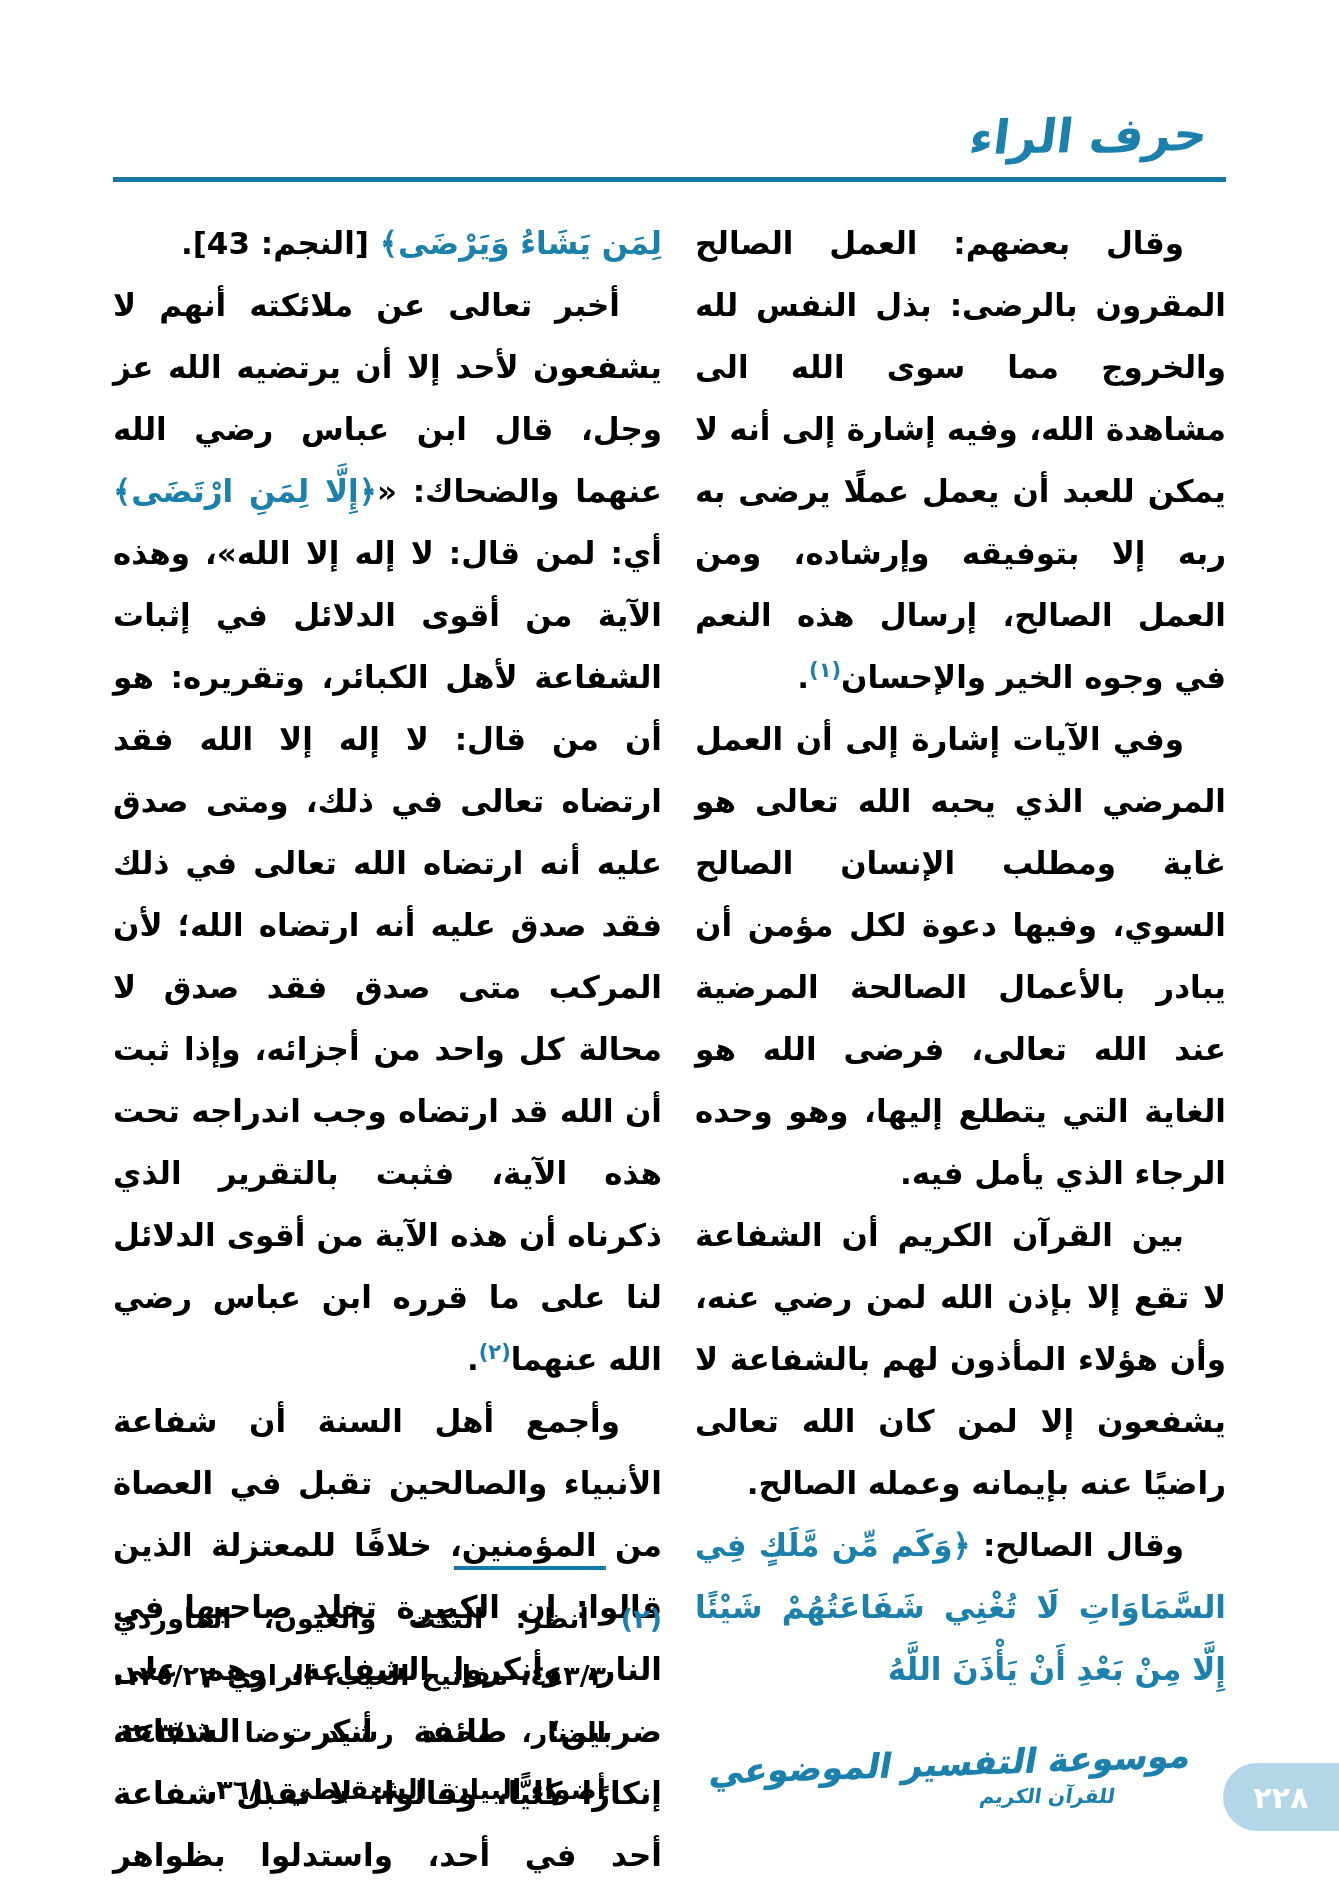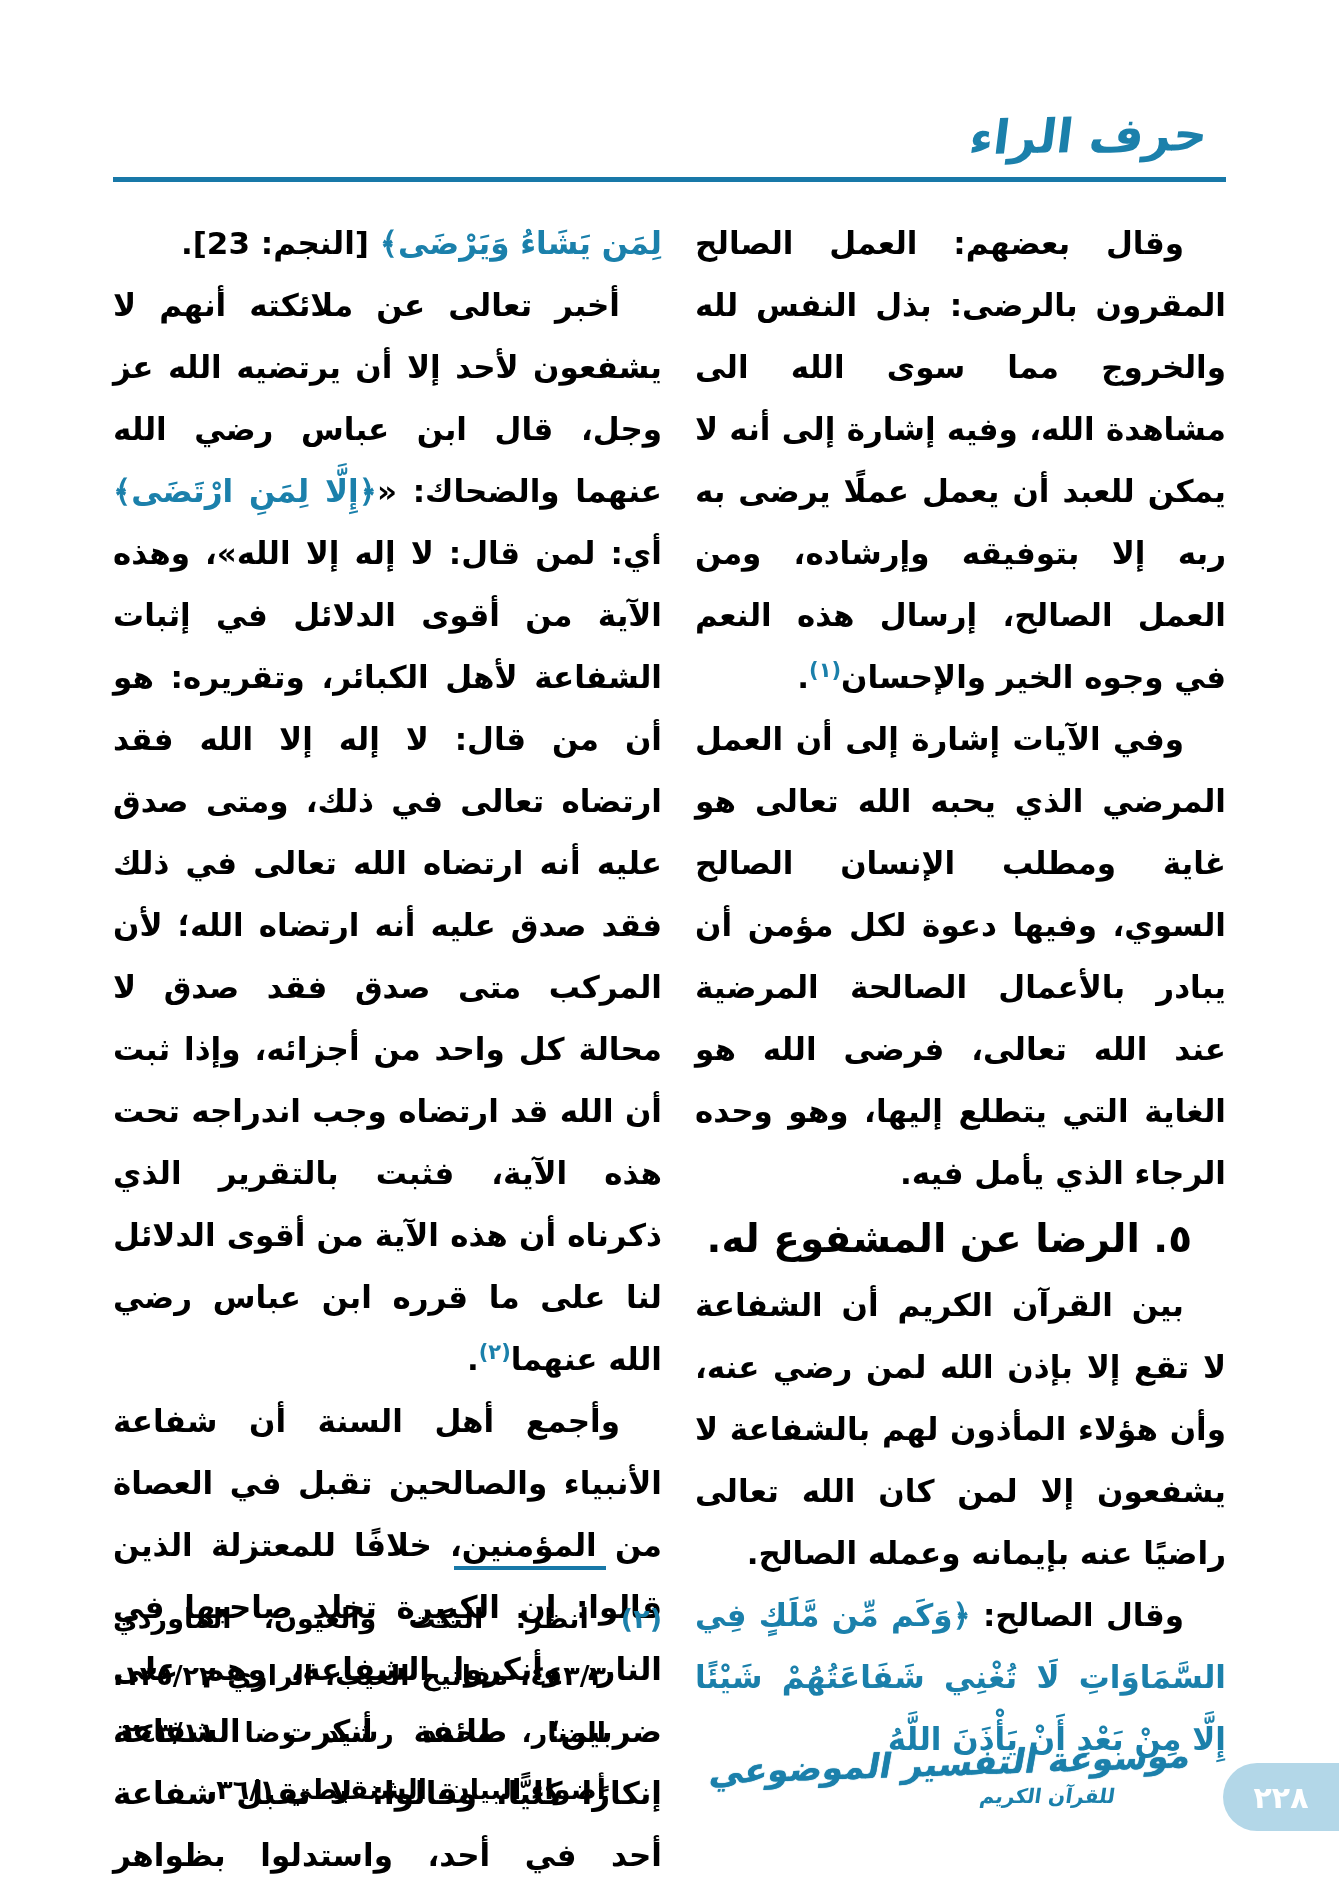--- a/index.html
+++ b/index.html
@@ -44,27 +44,26 @@
 <body>
 
 <div class="page">
 
   <div class="chapter-title">حرف الراء</div>
   <div class="header-rule"></div>
 
   <section class="col col-right">
     <p class="para"><span class="seg-normal">وقال بعضهم: العمل الصالح المقرون بالرضى: بذل النفس لله والخروج مما سوى الله الى مشاهدة الله، وفيه إشارة إلى أنه لا يمكن للعبد أن يعمل عملًا يرضى به ربه إلا بتوفيقه وإرشاده، ومن العمل الصالح، إرسال هذه النعم في وجوه الخير والإحسان</span><span class="seg-fnref">(١)</span><span class="seg-normal">.</span></p>
     <p class="para">وفي الآيات إشارة إلى أن العمل المرضي الذي يحبه الله تعالى هو غاية ومطلب الإنسان الصالح السوي، وفيها دعوة لكل مؤمن أن يبادر بالأعمال الصالحة المرضية عند الله تعالى، فرضى الله هو الغاية التي يتطلع إليها، وهو وحده الرجاء الذي يأمل فيه.</p>
-    <p class="para heading">٥. الرضا عن المشفوع له.</p>
     <p class="para">بين القرآن الكريم أن الشفاعة لا تقع إلا بإذن الله لمن رضي عنه، وأن هؤلاء المأذون لهم بالشفاعة لا يشفعون إلا لمن كان الله تعالى راضيًا عنه بإيمانه وعمله الصالح.</p>
     <p class="para"><span class="seg-normal">وقال الصالح: </span><span class="seg-quran">﴿وَكَم مِّن مَّلَكٍ فِي السَّمَاوَاتِ لَا تُغْنِي شَفَاعَتُهُمْ شَيْئًا إِلَّا مِنْ بَعْدِ أَنْ يَأْذَنَ اللَّهُ</span></p>
   </section>
 
   <section class="col col-left">
-    <p class="para cont"><span class="seg-quran">لِمَن يَشَاءُ وَيَرْضَى﴾</span><span class="seg-normal"> [النجم: 23].</span></p>
+    <p class="para cont"><span class="seg-quran">لِمَن يَشَاءُ وَيَرْضَى﴾</span><span class="seg-normal"> [النجم: 43].</span></p>
     <p class="para"><span class="seg-normal">أخبر تعالى عن ملائكته أنهم لا يشفعون لأحد إلا أن يرتضيه الله عز وجل، قال ابن عباس رضي الله عنهما والضحاك: «</span><span class="seg-quran">﴿إِلَّا لِمَنِ ارْتَضَى﴾</span><span class="seg-normal"> أي: لمن قال: لا إله إلا الله»، وهذه الآية من أقوى الدلائل في إثبات الشفاعة لأهل الكبائر، وتقريره: هو أن من قال: لا إله إلا الله فقد ارتضاه تعالى في ذلك، ومتى صدق عليه أنه ارتضاه الله تعالى في ذلك فقد صدق عليه أنه ارتضاه الله؛ لأن المركب متى صدق فقد صدق لا محالة كل واحد من أجزائه، وإذا ثبت أن الله قد ارتضاه وجب اندراجه تحت هذه الآية، فثبت بالتقرير الذي ذكرناه أن هذه الآية من أقوى الدلائل لنا على ما قرره ابن عباس رضي الله عنهما</span><span class="seg-fnref">(٢)</span><span class="seg-normal">.</span></p>
     <p class="para"><span class="seg-normal">وأجمع أهل السنة أن شفاعة الأنبياء والصالحين تقبل في العصاة من المؤمنين، خلافًا للمعتزلة الذين قالوا: إن الكبيرة تخلد صاحبها في النار، وأنكروا الشفاعة، وهم على ضربين؛ طائفة أنكرت الشفاعة إنكارًا كليًّا، وقالوا: لا تقبل شفاعة أحد في أحد، واستدلوا بظواهر الآيات، منها الآيات الدالة على عدم نفع الشفاعة، كقوله تعالى: </span></p>
   </section>
 
 
   <aside class="footnote-block fn-left">
     <div class="fn-sep sep-left"></div>
     <div class="fn-body"><span class="seg-fnmark">(٢)</span><span class="seg-normal"> انظر: النكت والعيون، الماوردي ٤٤٣/٣، مفاتيح الغيب، الرازي ١٣٥/٢٢، المنار، محمد رشيد رضا ٢٤٣/١١، أضواء البيان، الشنقيطي ٣٦/١.</span></div>
   </aside>
 

